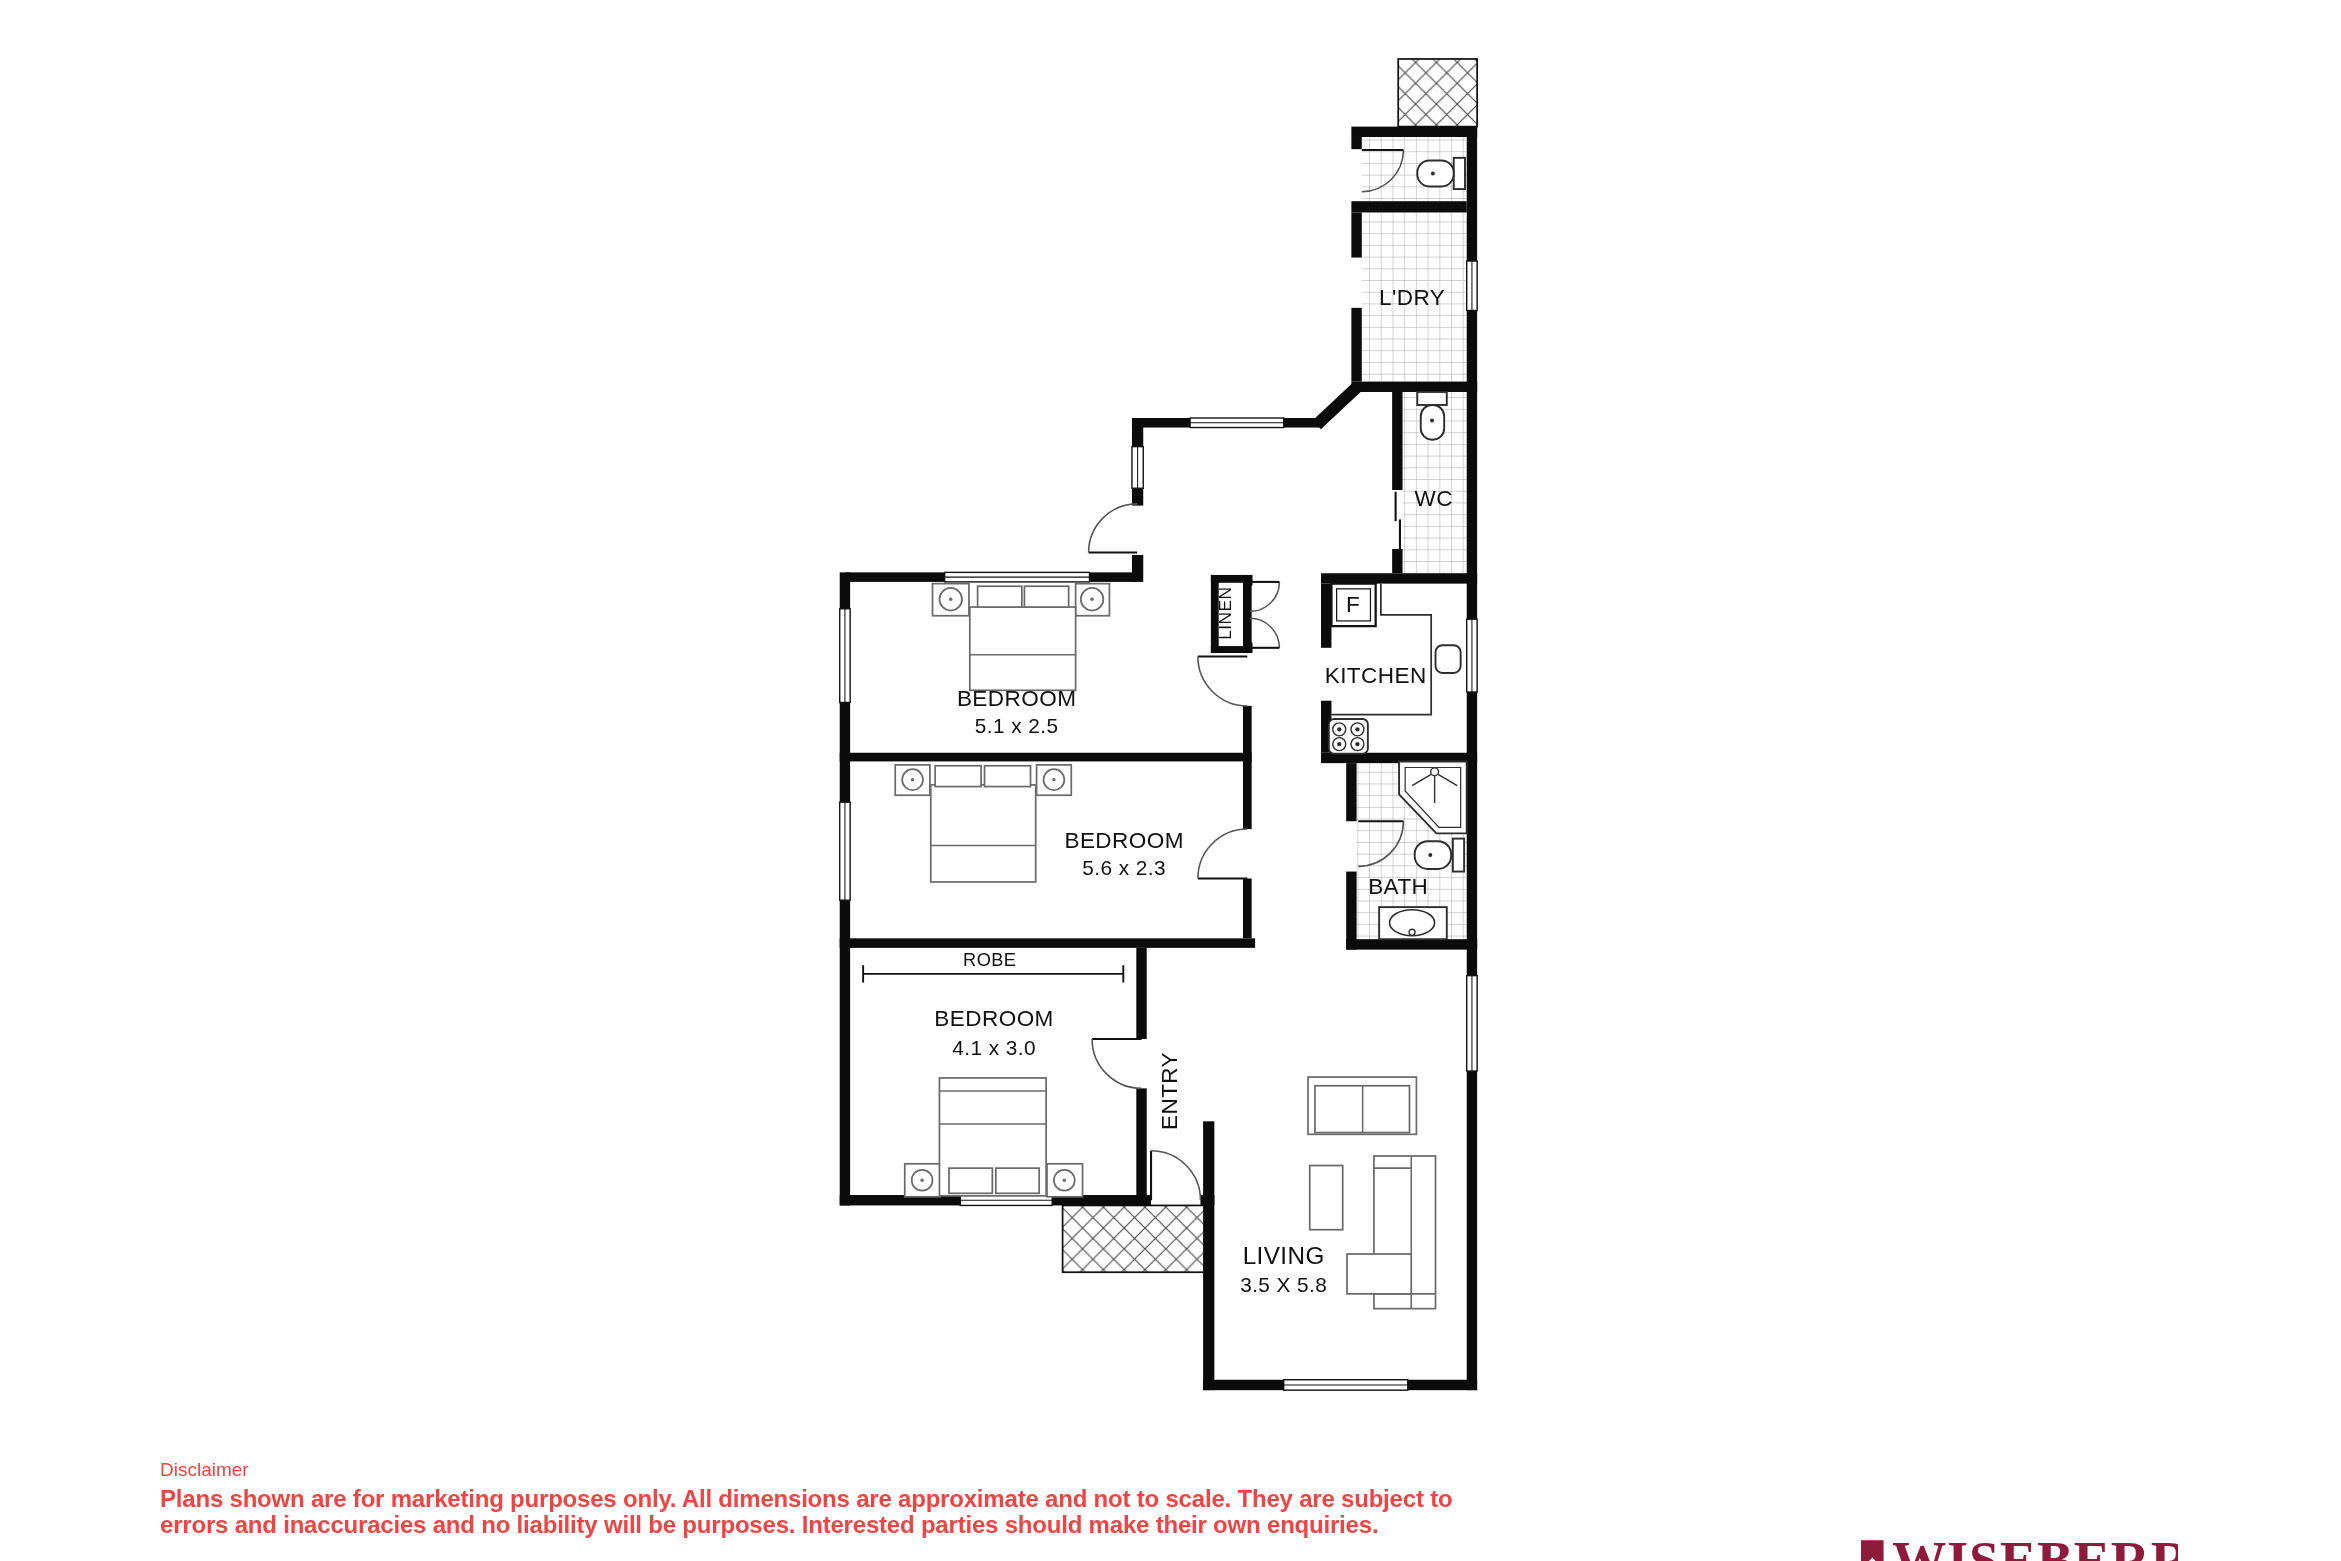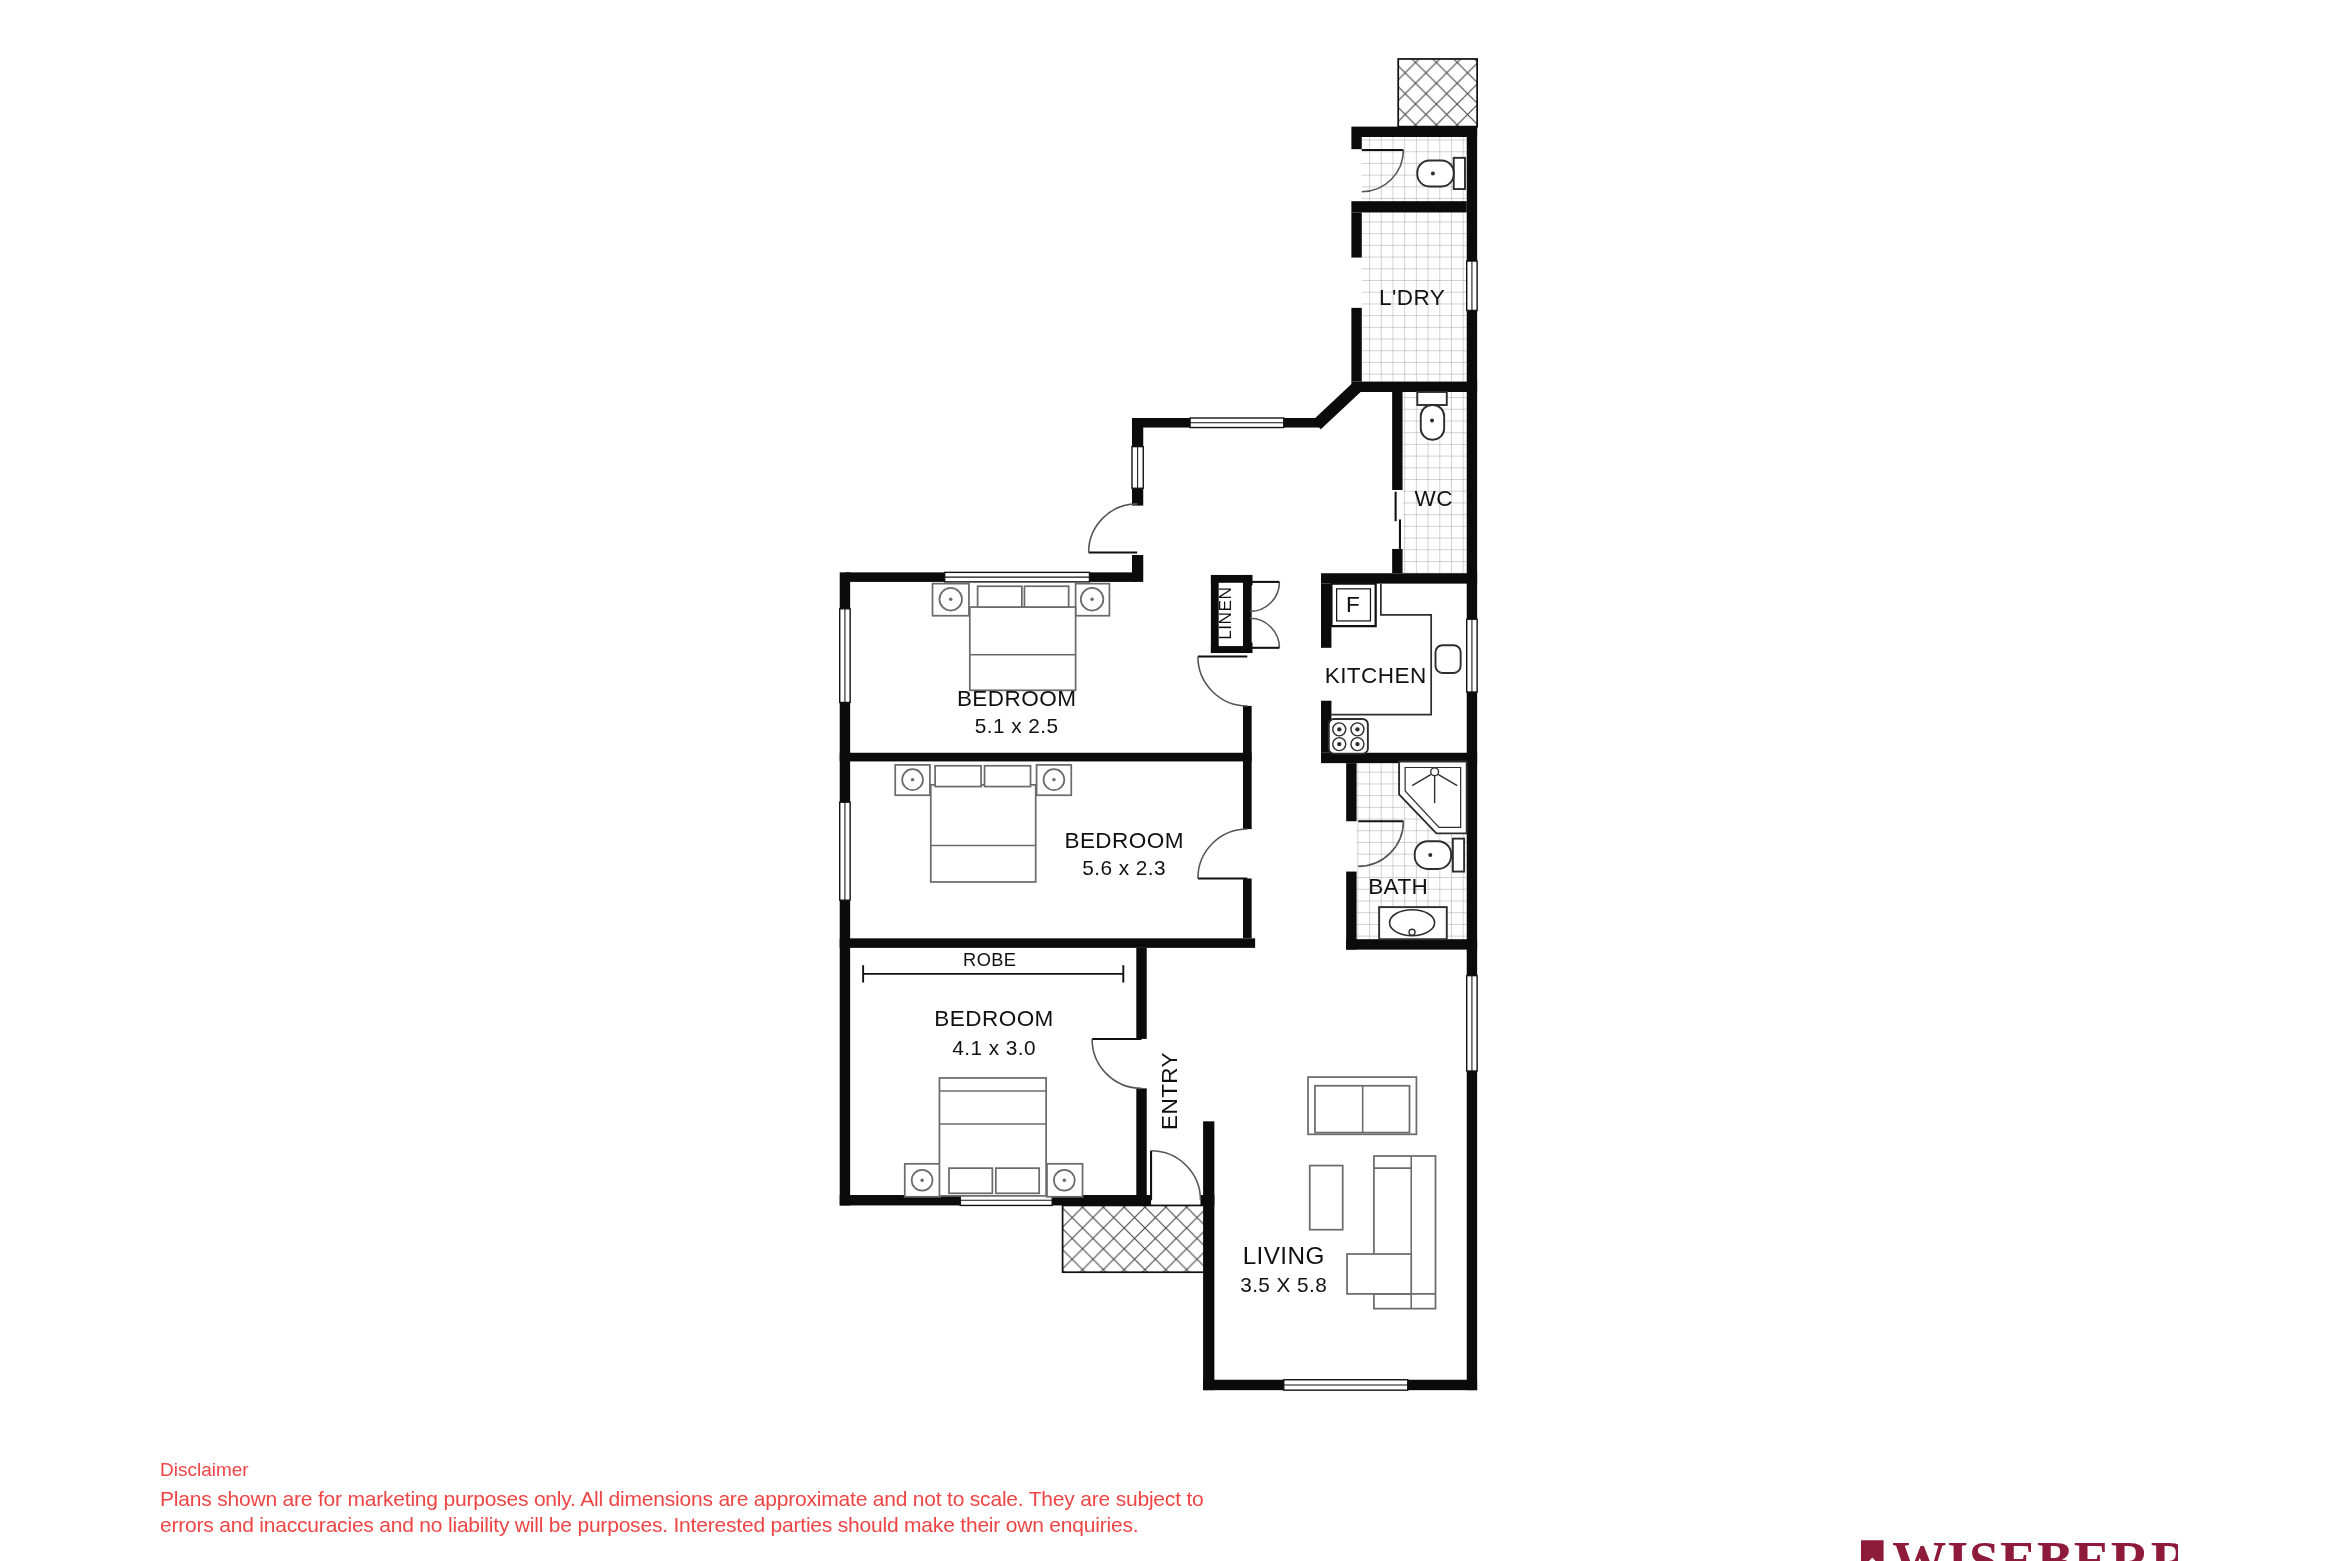--- a/index.html
+++ b/index.html
@@ -12,21 +12,21 @@
   .wall{fill:#0b0b0b;}
   .win{fill:#ffffff;stroke:#111;stroke-width:1.6px;}
   .winline{stroke:#111;stroke-width:1.2px;}
   .fixture{fill:#ffffff;stroke:#2e2e2e;stroke-width:2.2px;}
   .furn{fill:#ffffff;stroke:#6b6b6b;stroke-width:2px;}
   .furnline{stroke:#6b6b6b;stroke-width:1.8px;}
   .arc{fill:none;stroke:#555;stroke-width:1.8px;}
   .leaf{stroke:#111;stroke-width:2.4px;}
   #disclaimer{position:absolute;left:160px;top:1459px;color:#ef4444;}
   #disclaimer .t{font-size:19px;margin-bottom:5.2px;}
-  #disclaimer .l{font-size:21px;line-height:26px;letter-spacing:-0.2px;}
+  #disclaimer .l{font-size:24px;line-height:26px;letter-spacing:-0.2px;font-weight:bold;}
   #logo{position:absolute;left:1861px;top:1536px;display:flex;align-items:flex-start;text-align:right;}
   #logo-mark{position:relative;width:22.6px;height:50px;margin-top:4.3px;}
   #logo-flag{position:absolute;left:0;top:0;width:22.6px;height:29.5px;background:var(--brand);
              clip-path:polygon(0 0,100% 0,100% 100%,50% 58%,0 100%);}
   #logo-bar{position:absolute;left:0.9px;top:39px;width:19px;height:6px;background:var(--brand);}
   #logo-text{font-family:"Liberation Serif",serif;font-weight:bold;font-size:54px;line-height:50px;
              color:var(--brand);letter-spacing:0.9px;margin-left:8.7px;}
   #logo-reg{font-family:"Liberation Serif",serif;font-size:21px;color:var(--brand);
             margin-left:2.6px;line-height:21px;margin-top:-3.5px;}
 </style>

